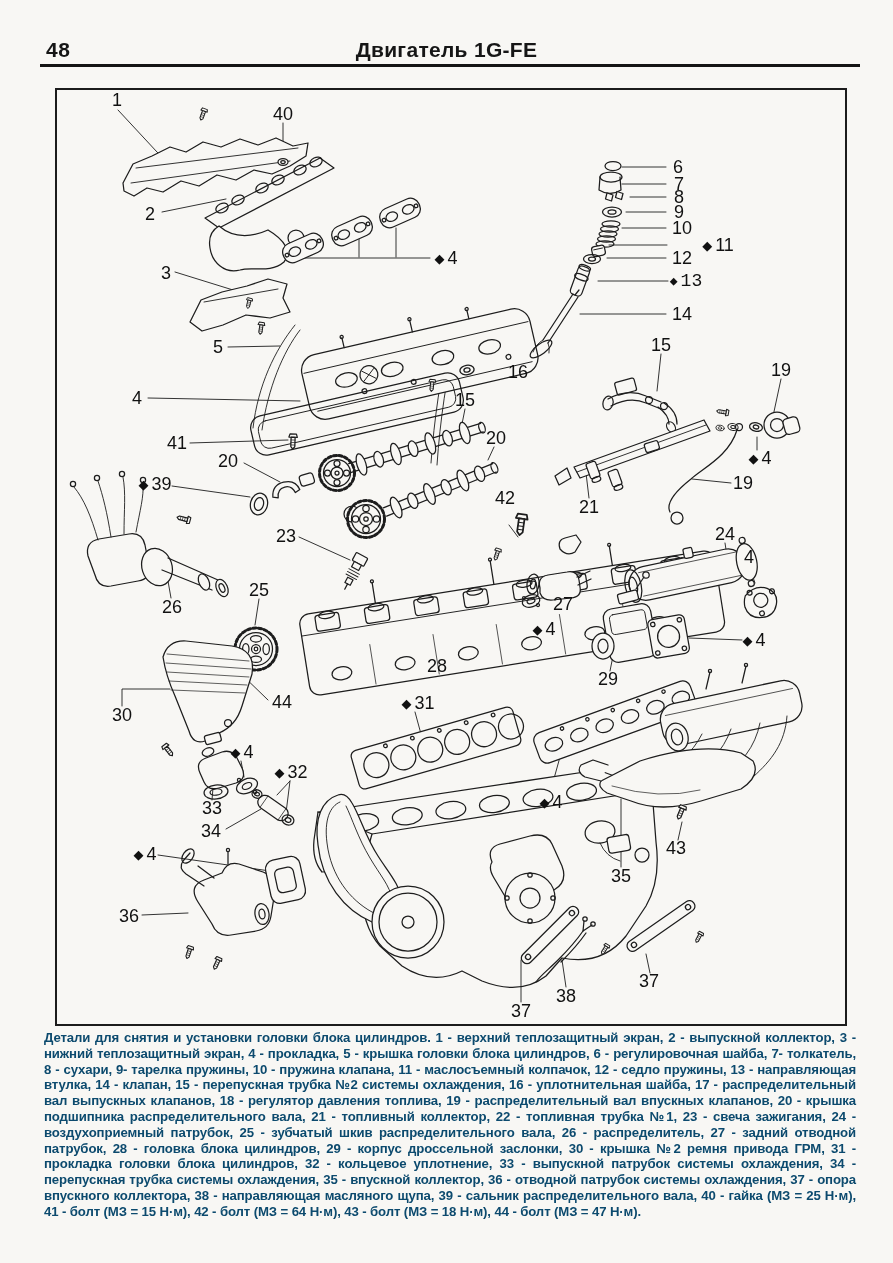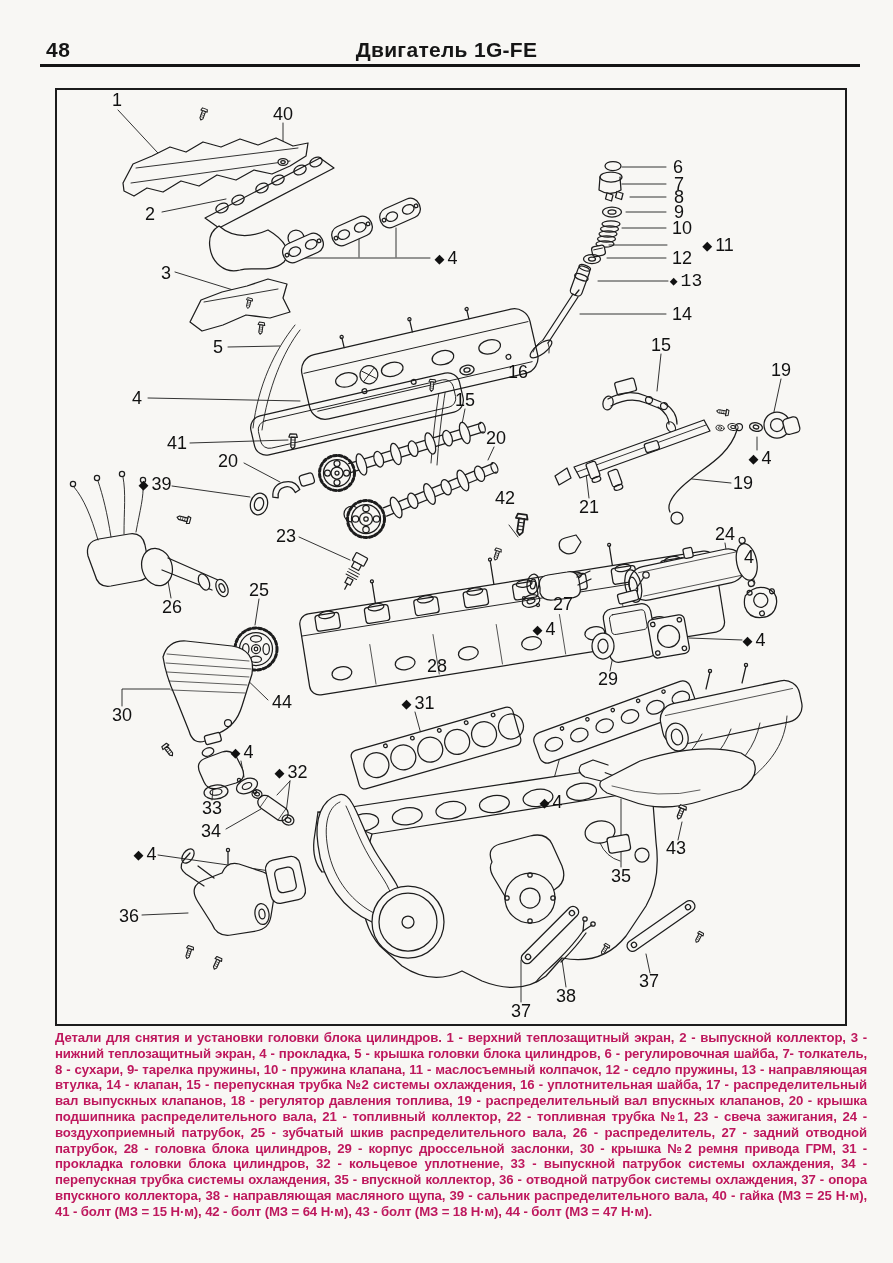--- a/index.html
+++ b/index.html
@@ -20,23 +20,23 @@
   #art .hair{stroke-width:.7;}
   #art .teeth{stroke-width:3;stroke-dasharray:3.1 2.5;}
   .callout-layer{position:absolute;inset:0;}
   .callout{
     position:absolute;transform:translate(-50%,-50%);
     font-size:18px;font-weight:400;color:#111;white-space:nowrap;
     line-height:1;
   }
   .callout .dia{font-size:13px;margin-right:3px;position:relative;top:-1px;}
   .caption{
-    position:absolute;left:55px;top:1030px;width:812px;margin:0;
+    position:absolute;left:44px;top:1030px;width:812px;margin:0;
     font-size:13.2px;font-weight:bold;line-height:15.8px;
-    text-align:justify;letter-spacing:-0.12px;color:#be185d;
+    text-align:justify;letter-spacing:-0.12px;color:#0c4a6e;
   }
 </style>
 </head>
 <body>
 
 <div class="page">
 
   <div class="page-number">48</div>
   <div class="page-title">Двигатель 1G-FE</div>
   <div class="header-rule"></div>

